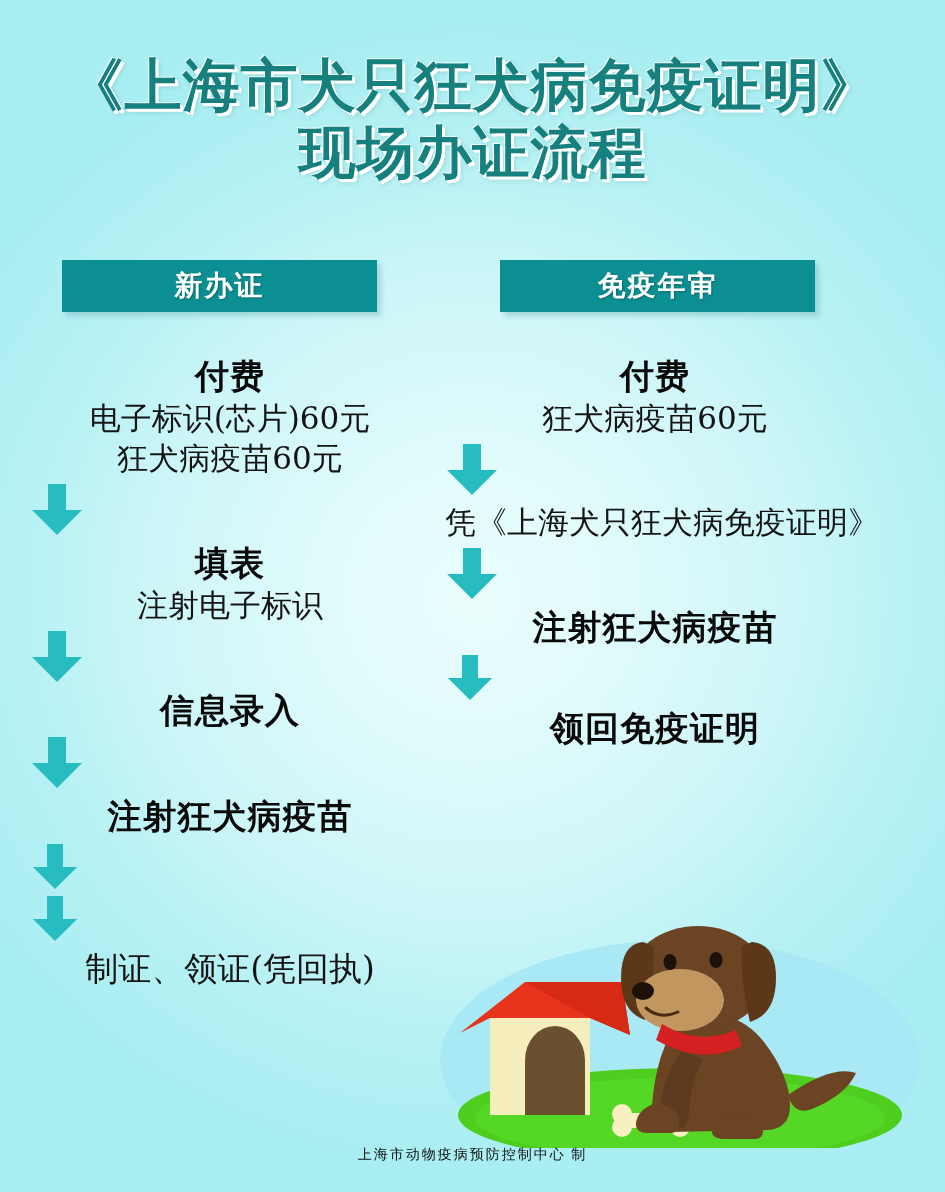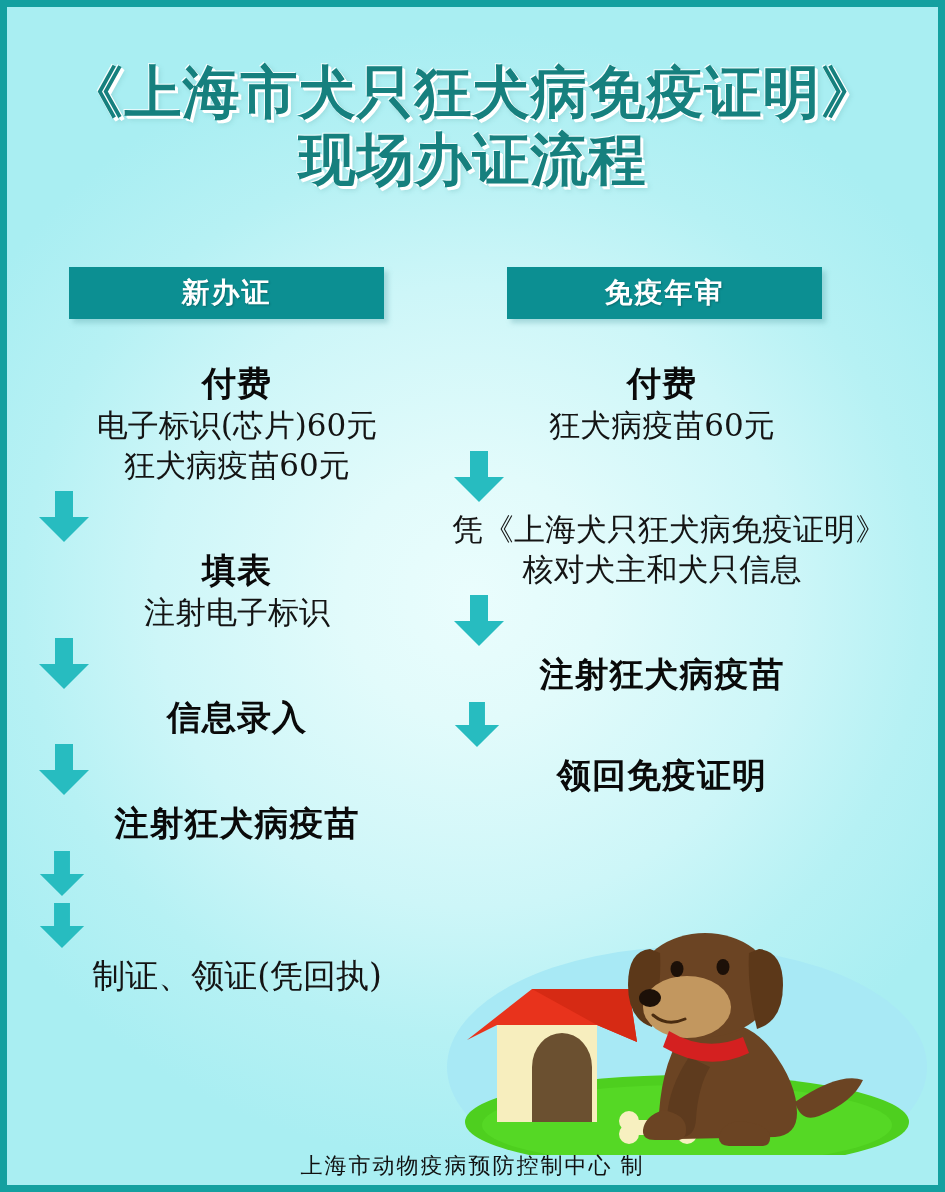--- a/index.html
+++ b/index.html
@@ -9,21 +9,20 @@
     background: #ffffff;
   }
   #poster {
     position: relative;
     width: 945px;
     height: 1192px;
     box-sizing: border-box;
     overflow: hidden;
     font-family: "DejaVu Sans", sans-serif;
     background: #14a0a0;
-    padding: 7px;
   }
   #poster-inner {
     position: relative;
     width: 100%;
     height: 100%;
     box-sizing: border-box;
     background:
       radial-gradient(ellipse 62% 48% at 50% 50%, #eafdfd 0%, #e2fbfb 22%, #cdf6f8 55%, #b6f1f4 78%, #a9eef2 100%);
     overflow: hidden;
   }
@@ -119,22 +118,22 @@
   #illustration svg { display: block; width: 100%; height: 100%; }
 
   
   #footer {
     position: absolute;
     left: 0; right: 0;
     top: 1144px;
     text-align: center;
   }
   #footer-text {
-    font-family: Liberation Sans, sans-serif;
-    font-size: 22px;
+    font-family: Liberation Serif, serif;
+    font-size: 14px;
     color: #111111;
     letter-spacing: 2px;
   }
 </style>
 </head>
 <body>
 
 <div id="poster">
   <div id="poster-inner">
 
@@ -209,21 +208,20 @@
         <div class="step-sub">狂犬病疫苗60元</div>
       </div>
       <span class="arrow">
         <svg width="54" height="52" viewBox="0 0 54 52" aria-hidden="true">
           <path d="M18 0 H36 V26 H52 L27 51 L2 26 H18 Z" fill="#27bcc0"></path>
         </svg>
       </span>
 
       <div class="step">
         <div class="step-sub">凭《上海犬只狂犬病免疫证明》</div>
-        <div class="step-sub">核对犬主和犬只信息</div>
       </div>
       <span class="arrow">
         <svg width="54" height="52" viewBox="0 0 54 52" aria-hidden="true">
           <path d="M18 0 H36 V26 H52 L27 51 L2 26 H18 Z" fill="#27bcc0"></path>
         </svg>
       </span>
 
       <div class="step">
         <div class="step-title">注射狂犬病疫苗</div>
       </div>

